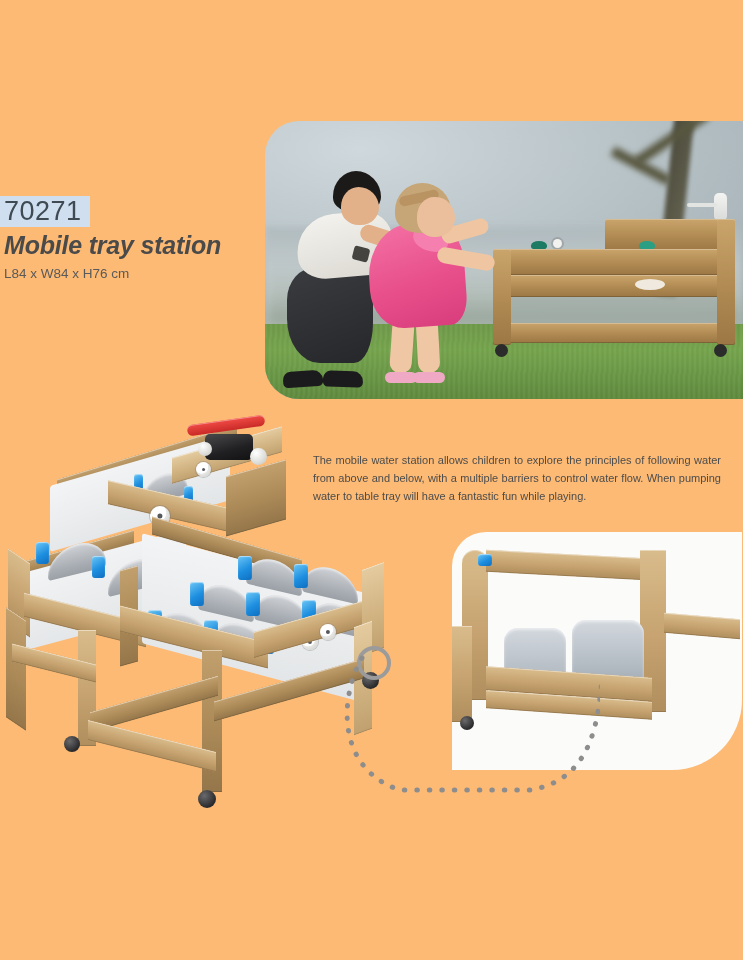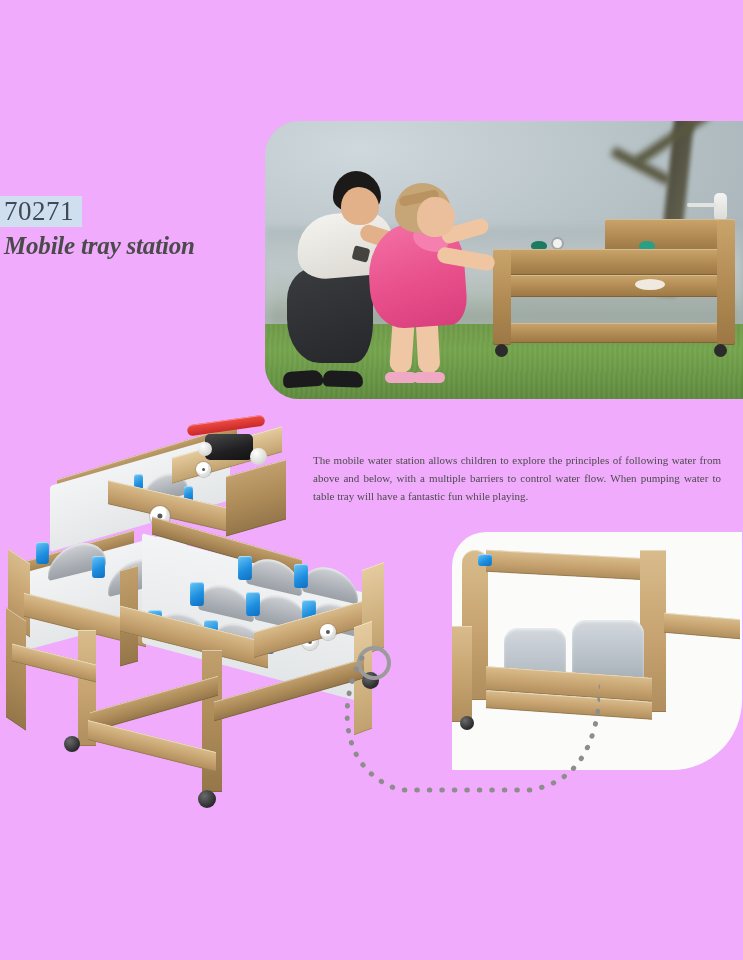--- a/index.html
+++ b/index.html
@@ -9,21 +9,21 @@
   }
   body {
     width: 743px;
     height: 960px;
     position: relative;
     overflow: hidden;
     font-family: "Liberation Sans", sans-serif;
     -webkit-font-smoothing: antialiased;
   }
 
-  .page { position: absolute; inset: 0; background: #f0abfc; font-family: Liberation Serif, serif; }
+  .page { position: absolute; inset: 0; background: #fdba74; }
 
   
   .title-block {
     position: absolute;
     left: 0;
     top: 196px;
     width: 290px;
     z-index: 5;
   }
   .sku-wrap {
@@ -395,20 +395,21 @@
       <div class="girl-braid"></div>
       <div class="girl-face"></div>
     </div>
   </div>
 
   <div class="title-block">
     <span class="sku-wrap">
       <span class="sku">70271</span>
     </span>
     <div class="prod-title">Mobile tray station</div>
+    <div class="prod-dims">L84 x W84 x H76 cm</div>
   </div>
 
   <p class="description">The mobile water station allows children to explore the principles of following water from above and below, with a multiple barriers to control water flow. When pumping water to table tray will have a fantastic fun while playing.</p>
 
   <div class="main-render">
 
     <div class="plank dark" style="left:55px; top:34px; width:180px; height:16px; transform:skewY(-17deg);"></div>
     <div class="tray" style="left:48px; top:42px; width:180px; height:66px; transform:skewY(-16deg);"></div>
 
     <div class="arc" style="left:140px; top:56px; width:46px; height:26px; transform:skewY(-15deg);"></div>

